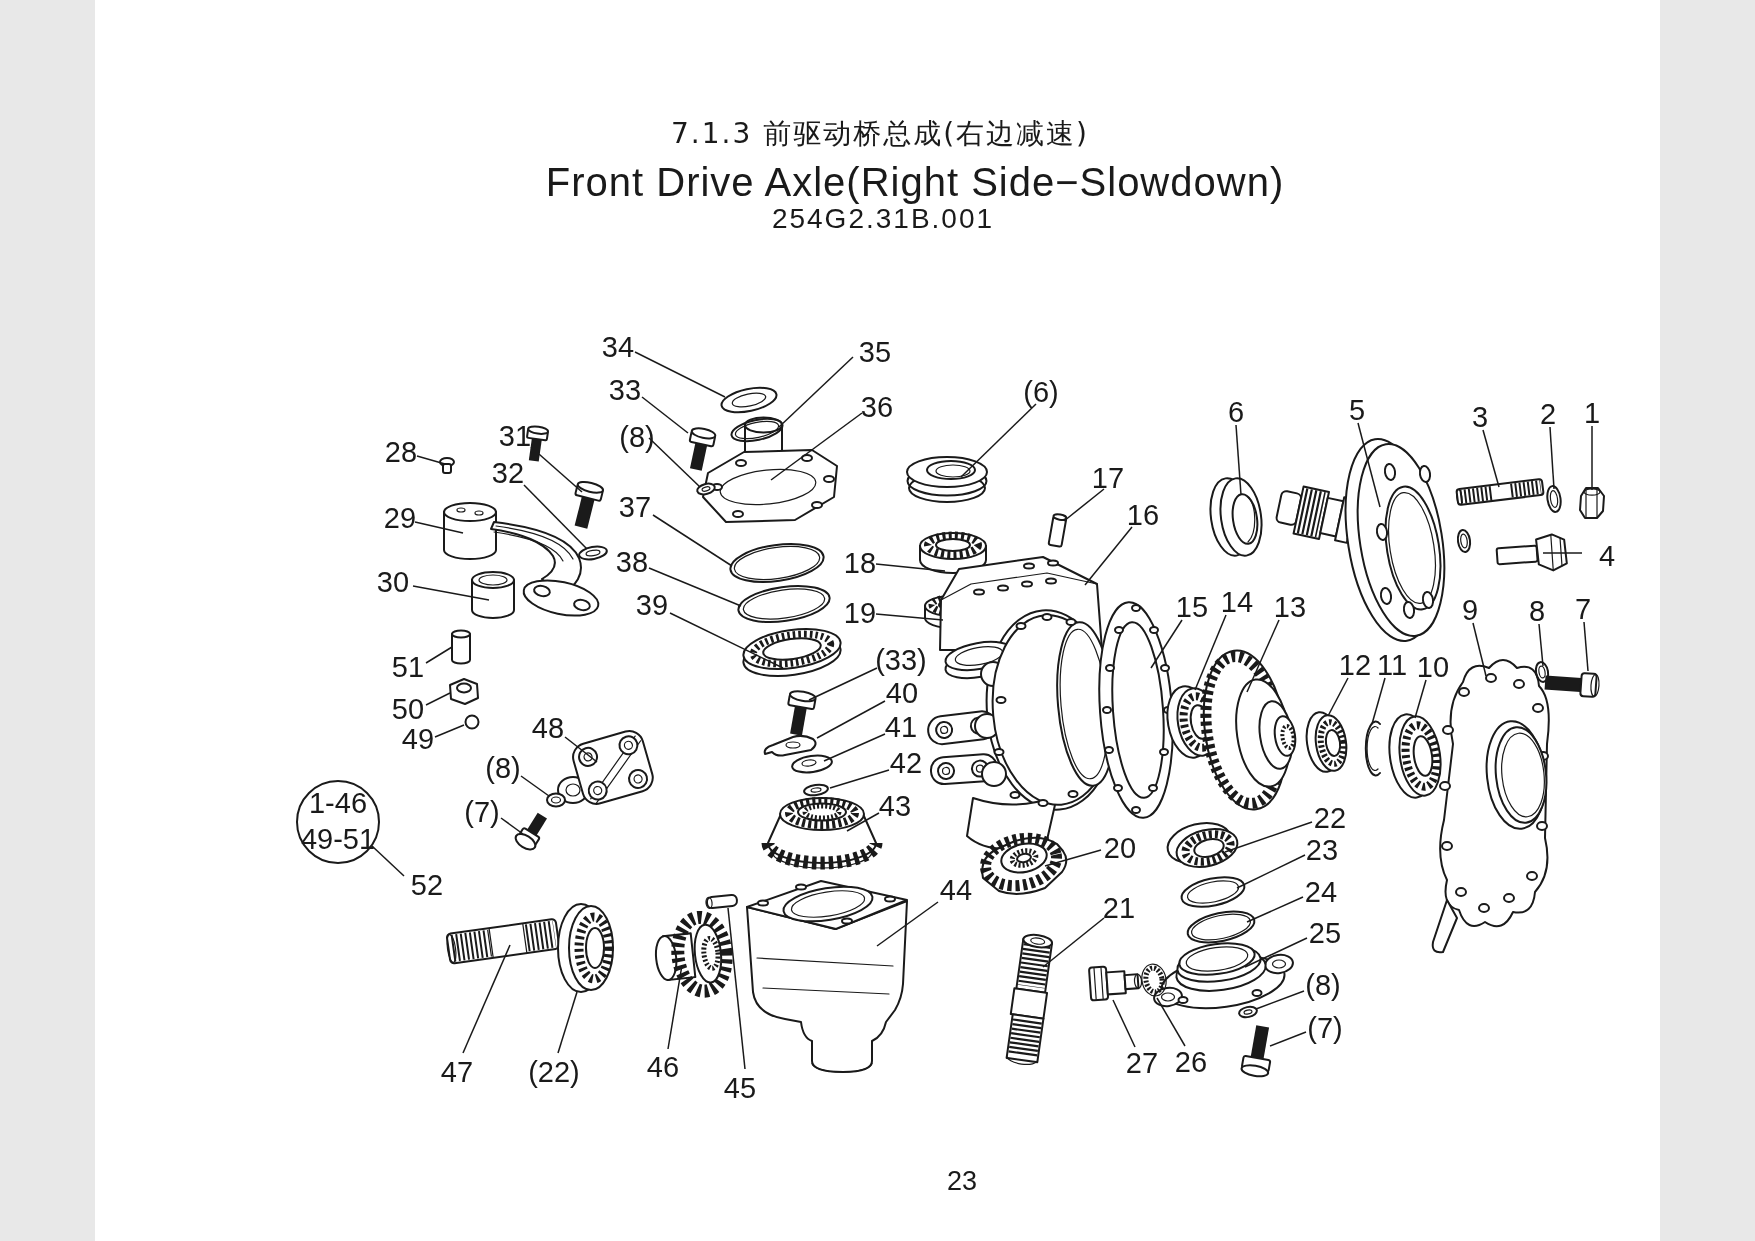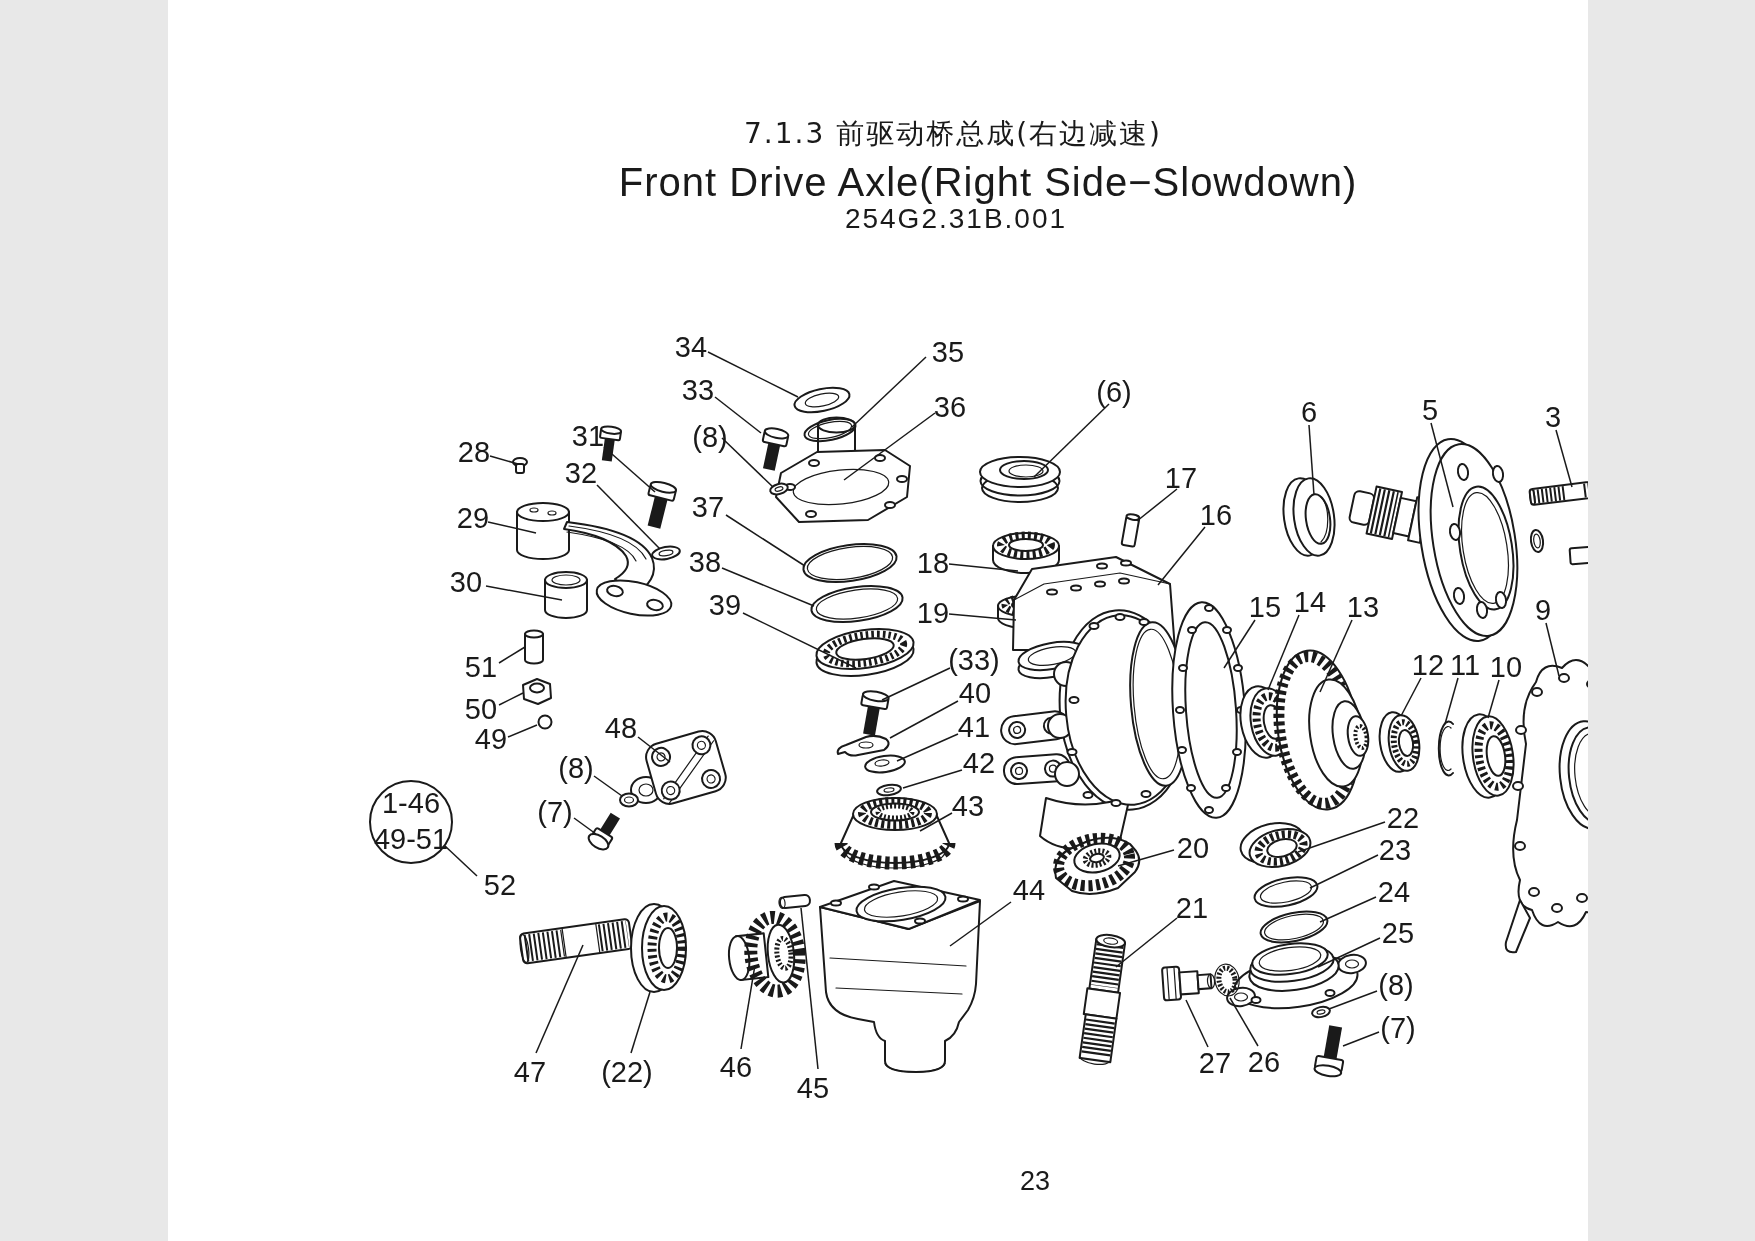--- a/index.html
+++ b/index.html
@@ -1,16 +1,16 @@
 <!DOCTYPE html>
 <html><head>
 <meta charset="utf-8">
 <style>
   html,body{margin:0;padding:0;background:#e8e8e8;}
-  .page{width:1420px;height:1241px;position:relative;background:#ffffff;margin:0 auto;overflow:hidden;}
+  .page{width:1565px;height:1241px;position:relative;background:#ffffff;margin:0 auto;overflow:hidden;}
   svg{position:absolute;left:0;top:0;}
   
   .ln{stroke:#1a1a1a;fill:none;stroke-width:2;stroke-linecap:round;stroke-linejoin:round;}
   .fw{stroke:#1a1a1a;fill:#ffffff;stroke-width:2;stroke-linecap:round;stroke-linejoin:round;}
   .dk{fill:#1a1a1a;stroke:none;}
   .th{stroke-width:1.2;}
   .hz{stroke:#1a1a1a;fill:none;}
   .leader{stroke:#1a1a1a;stroke-width:1.5;}
   .callout{font:29px "Liberation Sans", sans-serif;fill:#1a1a1a;}
   .t-cn{font:28px "DejaVu Sans", sans-serif;fill:#1a1a1a;letter-spacing:2px;}

